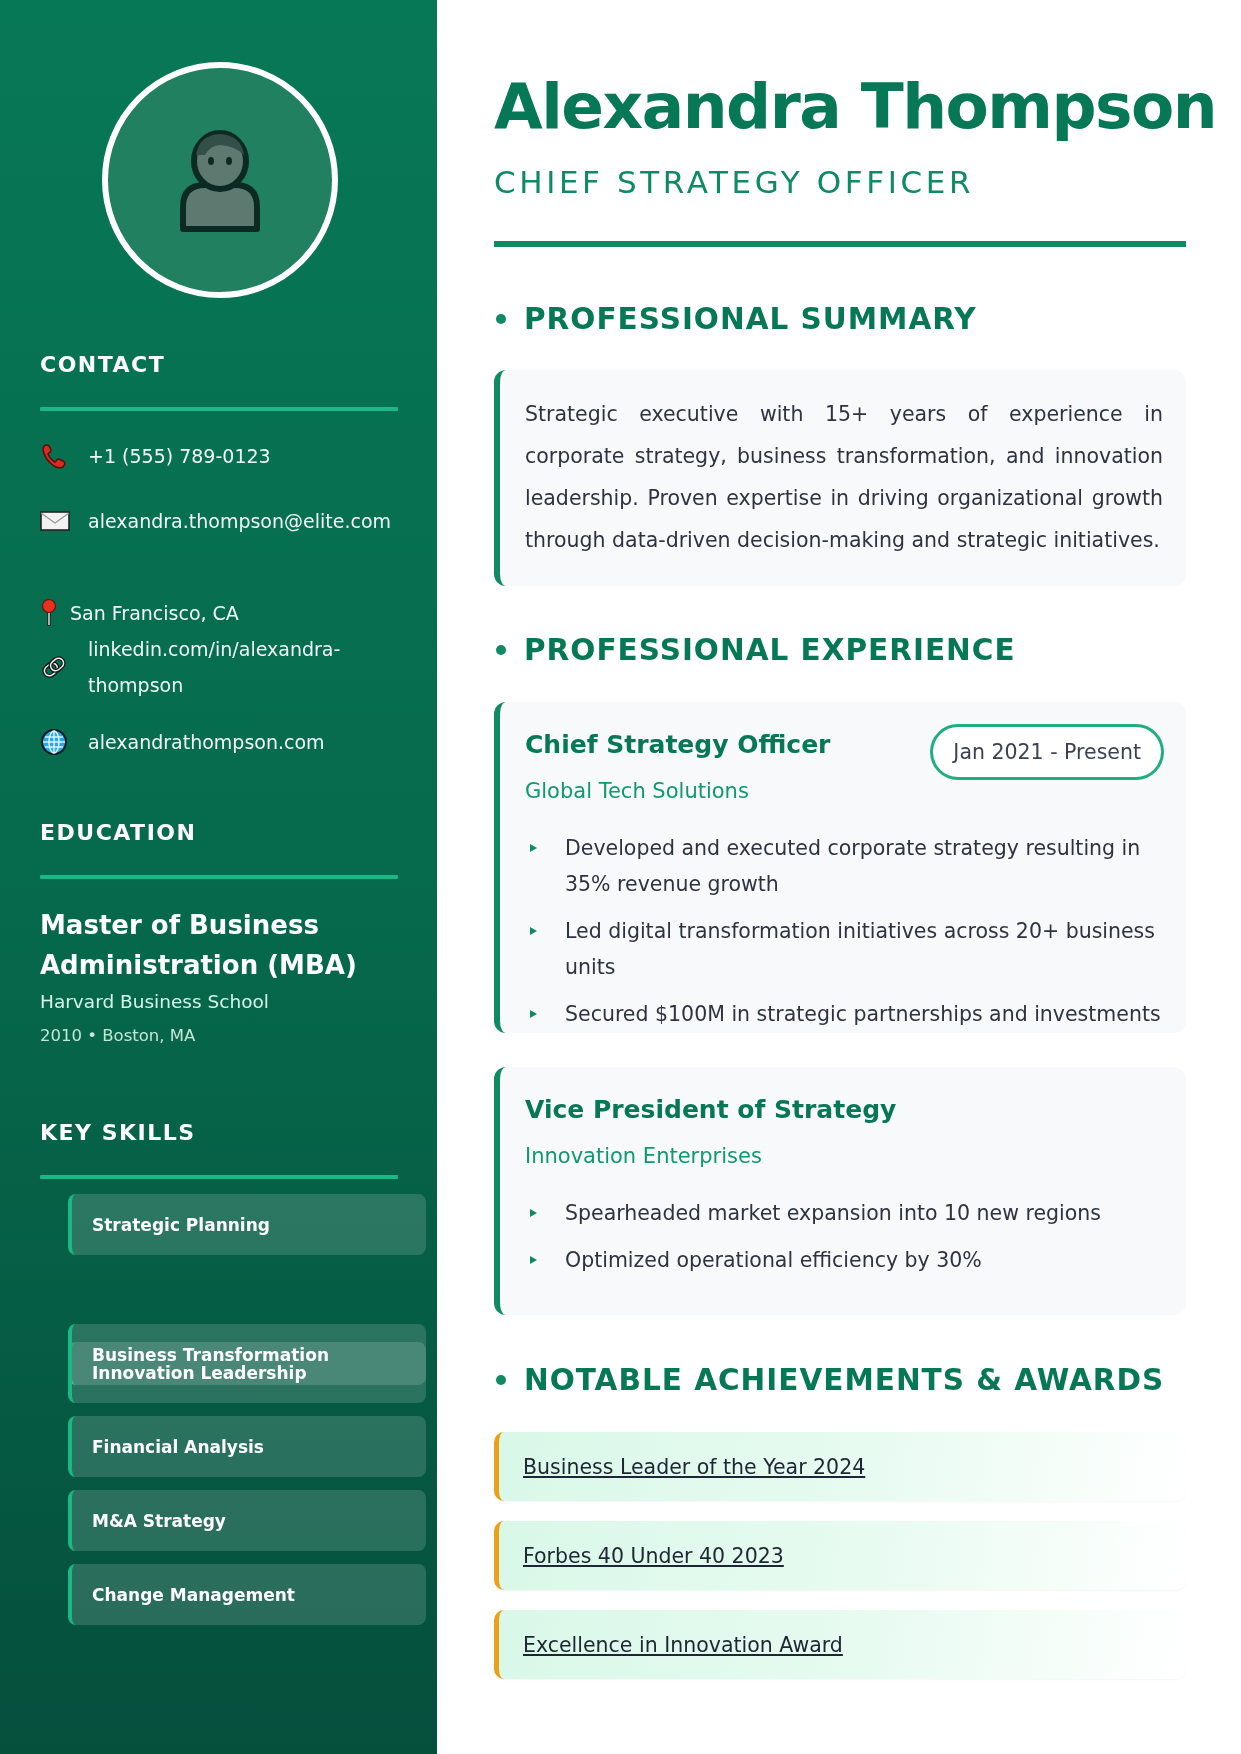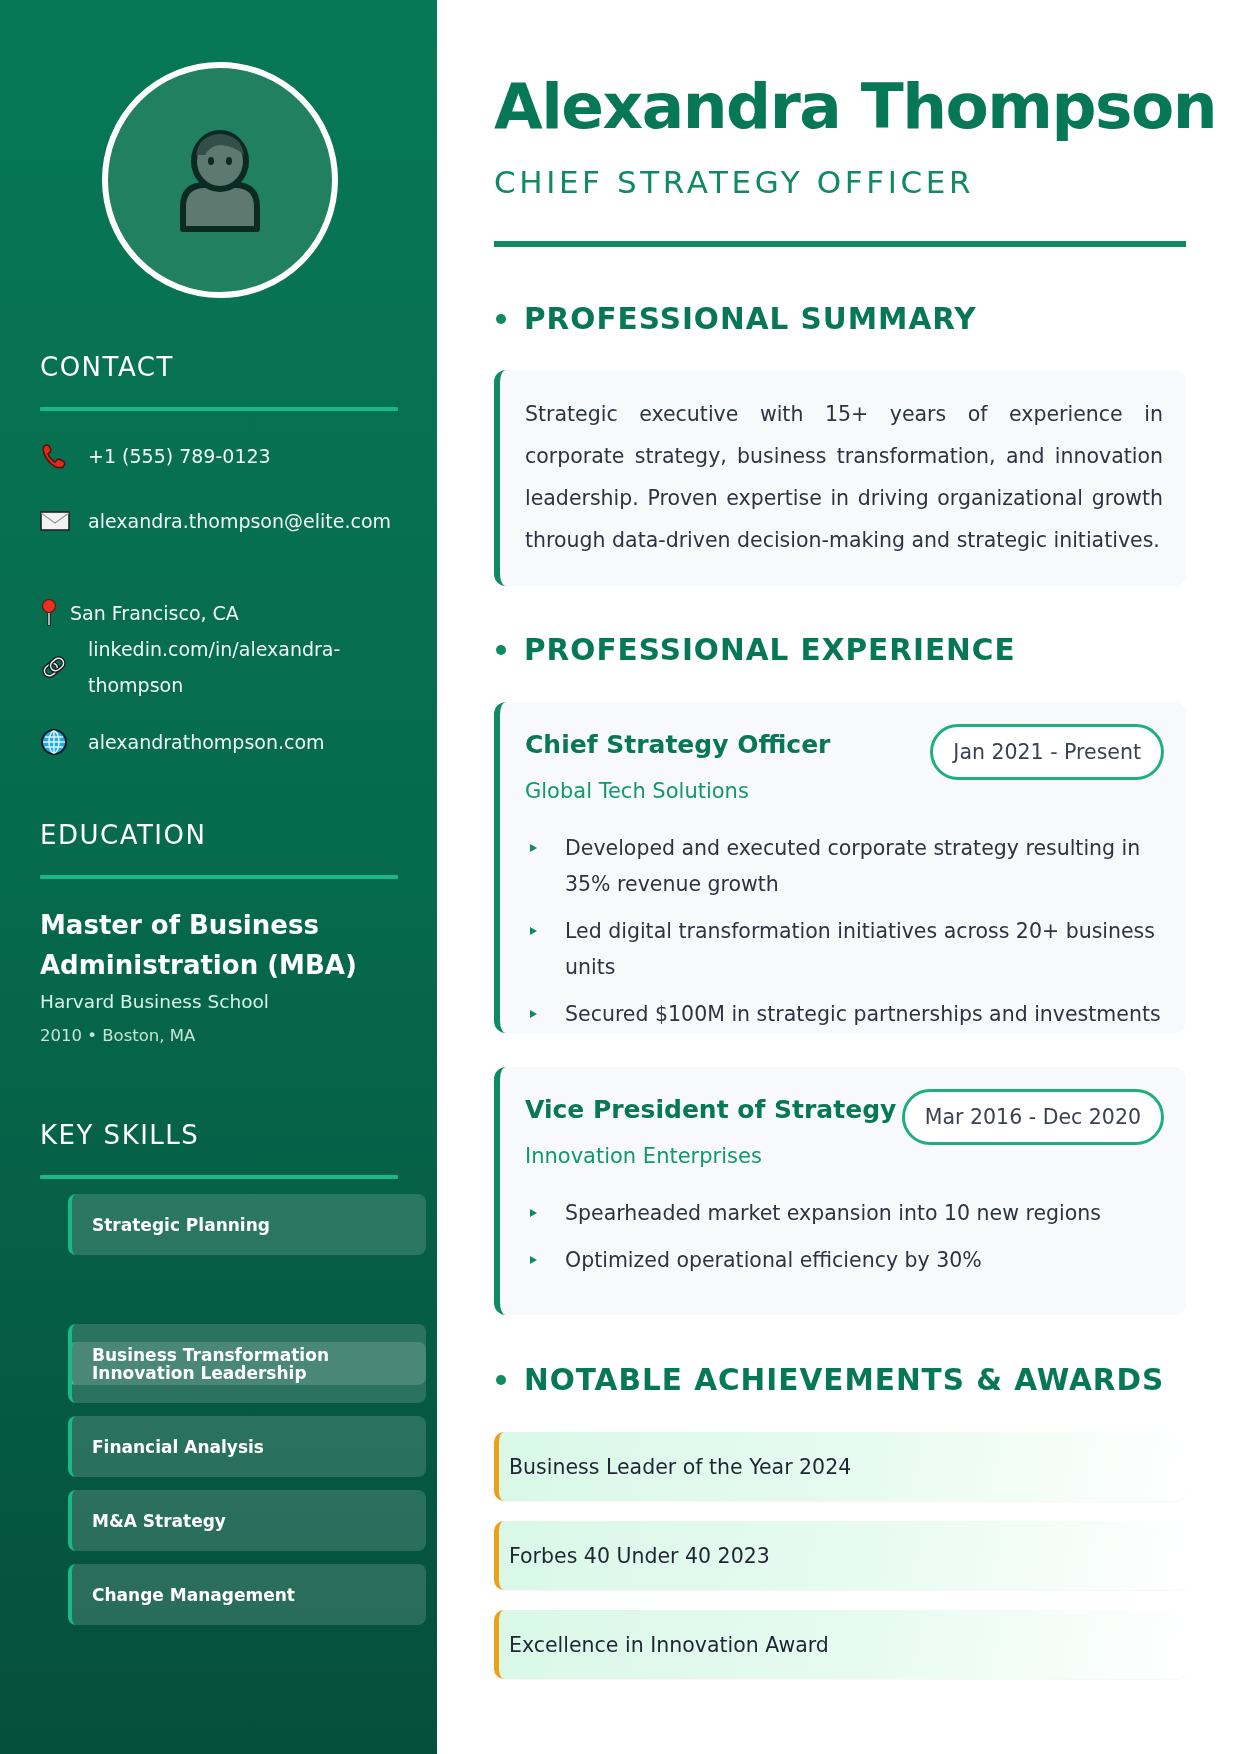--- a/index.html
+++ b/index.html
@@ -11,21 +11,21 @@
     background: linear-gradient(180deg, #077855 0%, #066a4c 50%, #054f3d 100%);
     color: #ffffff;
   }
   .avatar {
     position: absolute; left: 102px; top: 62px; width: 236px; height: 236px;
     border-radius: 50%; border: 6px solid #ffffff; background: #21805f;
     display: flex; align-items: center; justify-content: center;
   }
   .side-section { position: absolute; left: 40px; width: 358px; }
   .side-heading {
-    font-weight: normal; font-size: 26px; letter-spacing: 1.5px; color: #ffffff;
+    font-weight: bold; font-size: 22px; letter-spacing: 1.5px; color: #ffffff;
   }
   .side-rule { height: 4px; background: #19b884; border-radius: 1px; width: 358px; }
 
   .contact-row { position: absolute; left: 40px; display: flex; align-items: center; font-size: 19px; color: #f1faf6; line-height: 36px; }
   .contact-row .ico { width: 30px; height: 36px; display: flex; align-items: center; justify-content: flex-start; flex-shrink: 0; }
   .contact-row .txt { padding-left: 18px; width: 310px; }
   .contact-row.loc .txt { padding-left: 6px; }
 
   .edu-degree { font-weight: bold; font-size: 26px; line-height: 40px; color: #ffffff; }
   .edu-school { font-size: 18.5px; color: #d8f5e7; font-weight: 500; }
@@ -73,23 +73,24 @@
   .bullets li { position: relative; padding-left: 40px; font-size: 20.5px; line-height: 36px; color: #2d3340; }
   .bullets li .tri {
     position: absolute; left: 5px; top: 14px; width: 0; height: 0;
     border-top: 4.5px solid transparent; border-bottom: 4.5px solid transparent; border-left: 7px solid #0f8a63;
   }
 
   .award {
     position: absolute; left: 0; width: 692px; height: 69px; border-radius: 10px;
     background: linear-gradient(100deg, #d9f8e8 0%, #e8fbf1 55%, #ffffff 100%);
     border-left: 5px solid #eaa118;
-    display: flex; align-items: center; padding-left: 10px;
+    display: flex; align-items: center; padding-left: 24px;
     font-size: 20.5px; color: #1f2633; font-weight: 500;
     box-shadow: 0 1px 2px rgba(0,0,0,0.04);
+    text-decoration: underline;
   }
 </style>
 </head>
 <body>
 
 <aside class="sidebar">
   <div class="avatar">
     <svg width="90" height="110" viewBox="0 0 90 110">
       <path d="M8 104 L8 82 Q8 60 30 60 L60 60 Q82 60 82 82 L82 104 Z" fill="#5e7a70" stroke="#0b2a22" stroke-width="6" stroke-linejoin="round"></path>
       <ellipse cx="45" cy="36" rx="26" ry="28" fill="#5e7a70" stroke="#0b2a22" stroke-width="6"></ellipse>
@@ -211,21 +212,20 @@
     <div class="job-company" style="top:77px;">Global Tech Solutions</div>
     <ul class="bullets" style="top:128px;">
       <li><span class="tri"></span><span>Developed and executed corporate strategy resulting in 35% revenue growth</span></li>
       <li style="margin-top:11px;"><span class="tri"></span><span>Led digital transformation initiatives across 20+ business units</span></li>
       <li style="margin-top:11px;"><span class="tri"></span><span>Secured $100M in strategic partnerships and investments</span></li>
     </ul>
   </div>
 
   <div class="card" style="top:1067px; height:248px;">
     <div class="job-title" style="top:28px;">Vice President of Strategy</div>
-    <div class="date-pill" style="top:22px;">Mar 2016 - Dec 2020</div>
     <div class="job-company" style="top:77px;">Innovation Enterprises</div>
     <ul class="bullets" style="top:128px;">
       <li><span class="tri"></span><span>Spearheaded market expansion into 10 new regions</span></li>
       <li style="margin-top:11px;"><span class="tri"></span><span>Optimized operational efficiency by 30%</span></li>
     </ul>
   </div>
 
   <div class="sec-head" style="top:1363px;">
     <span class="dot"></span>
     <span>NOTABLE ACHIEVEMENTS &amp; AWARDS</span>

